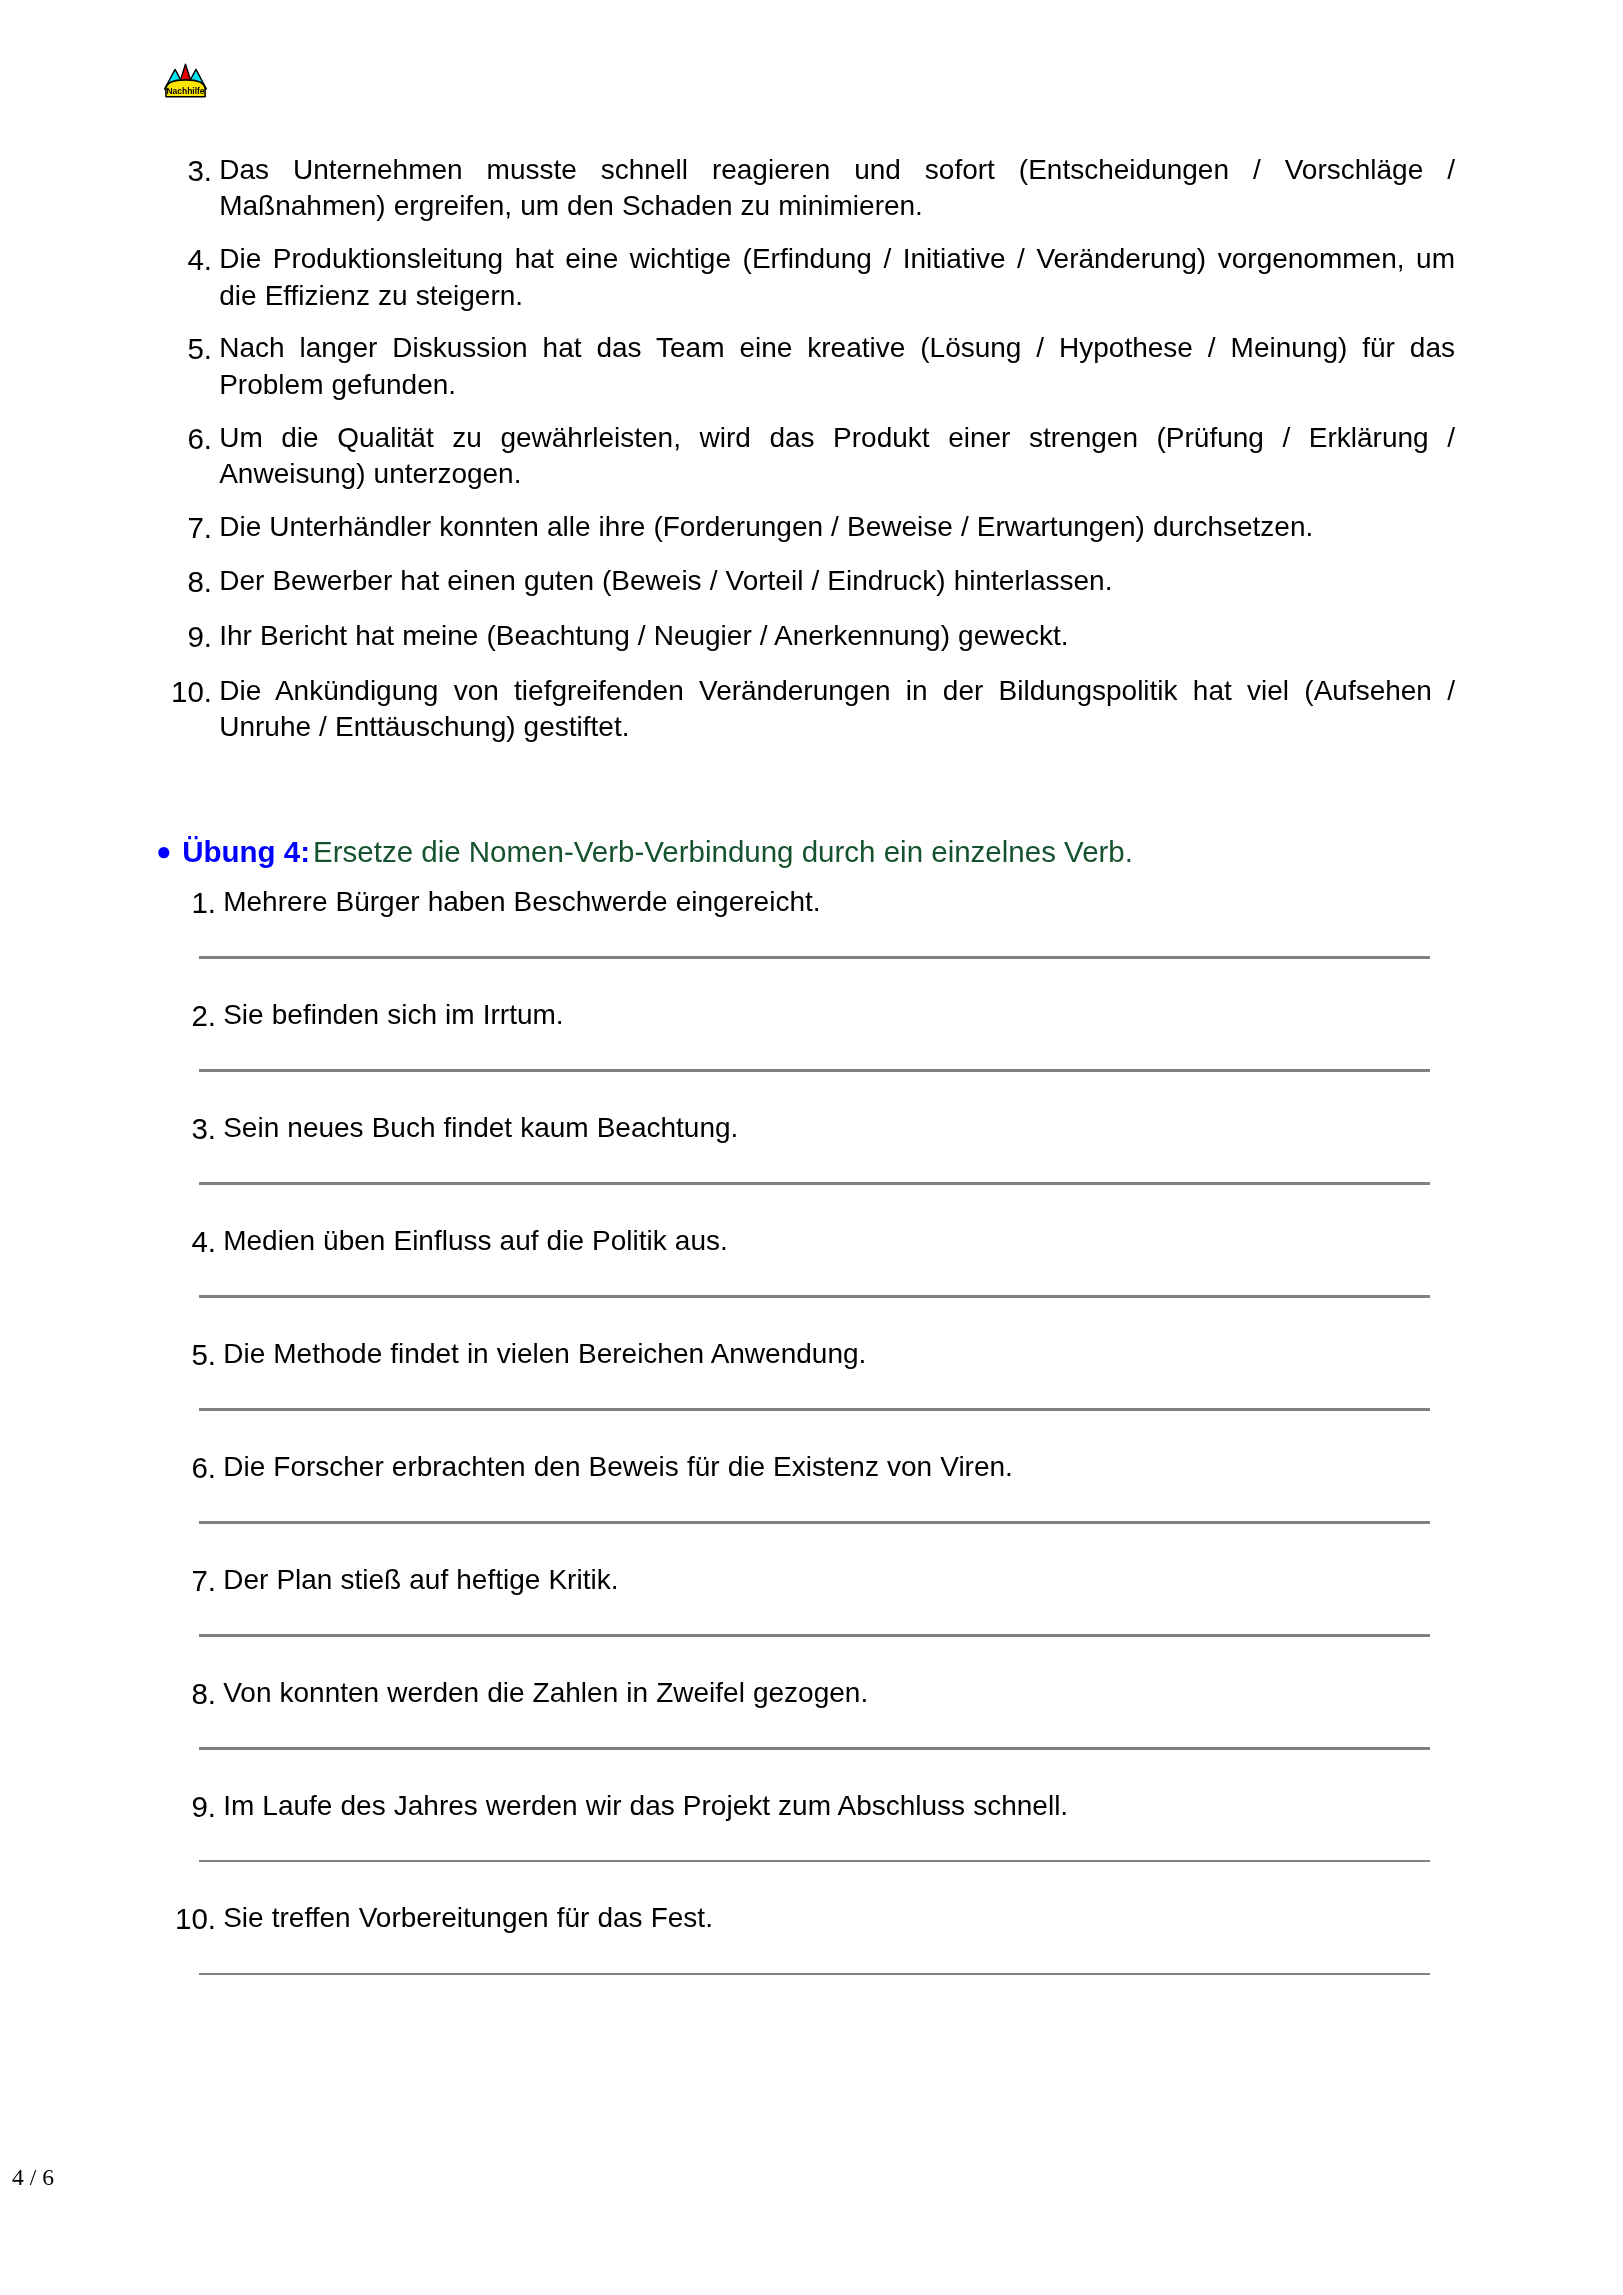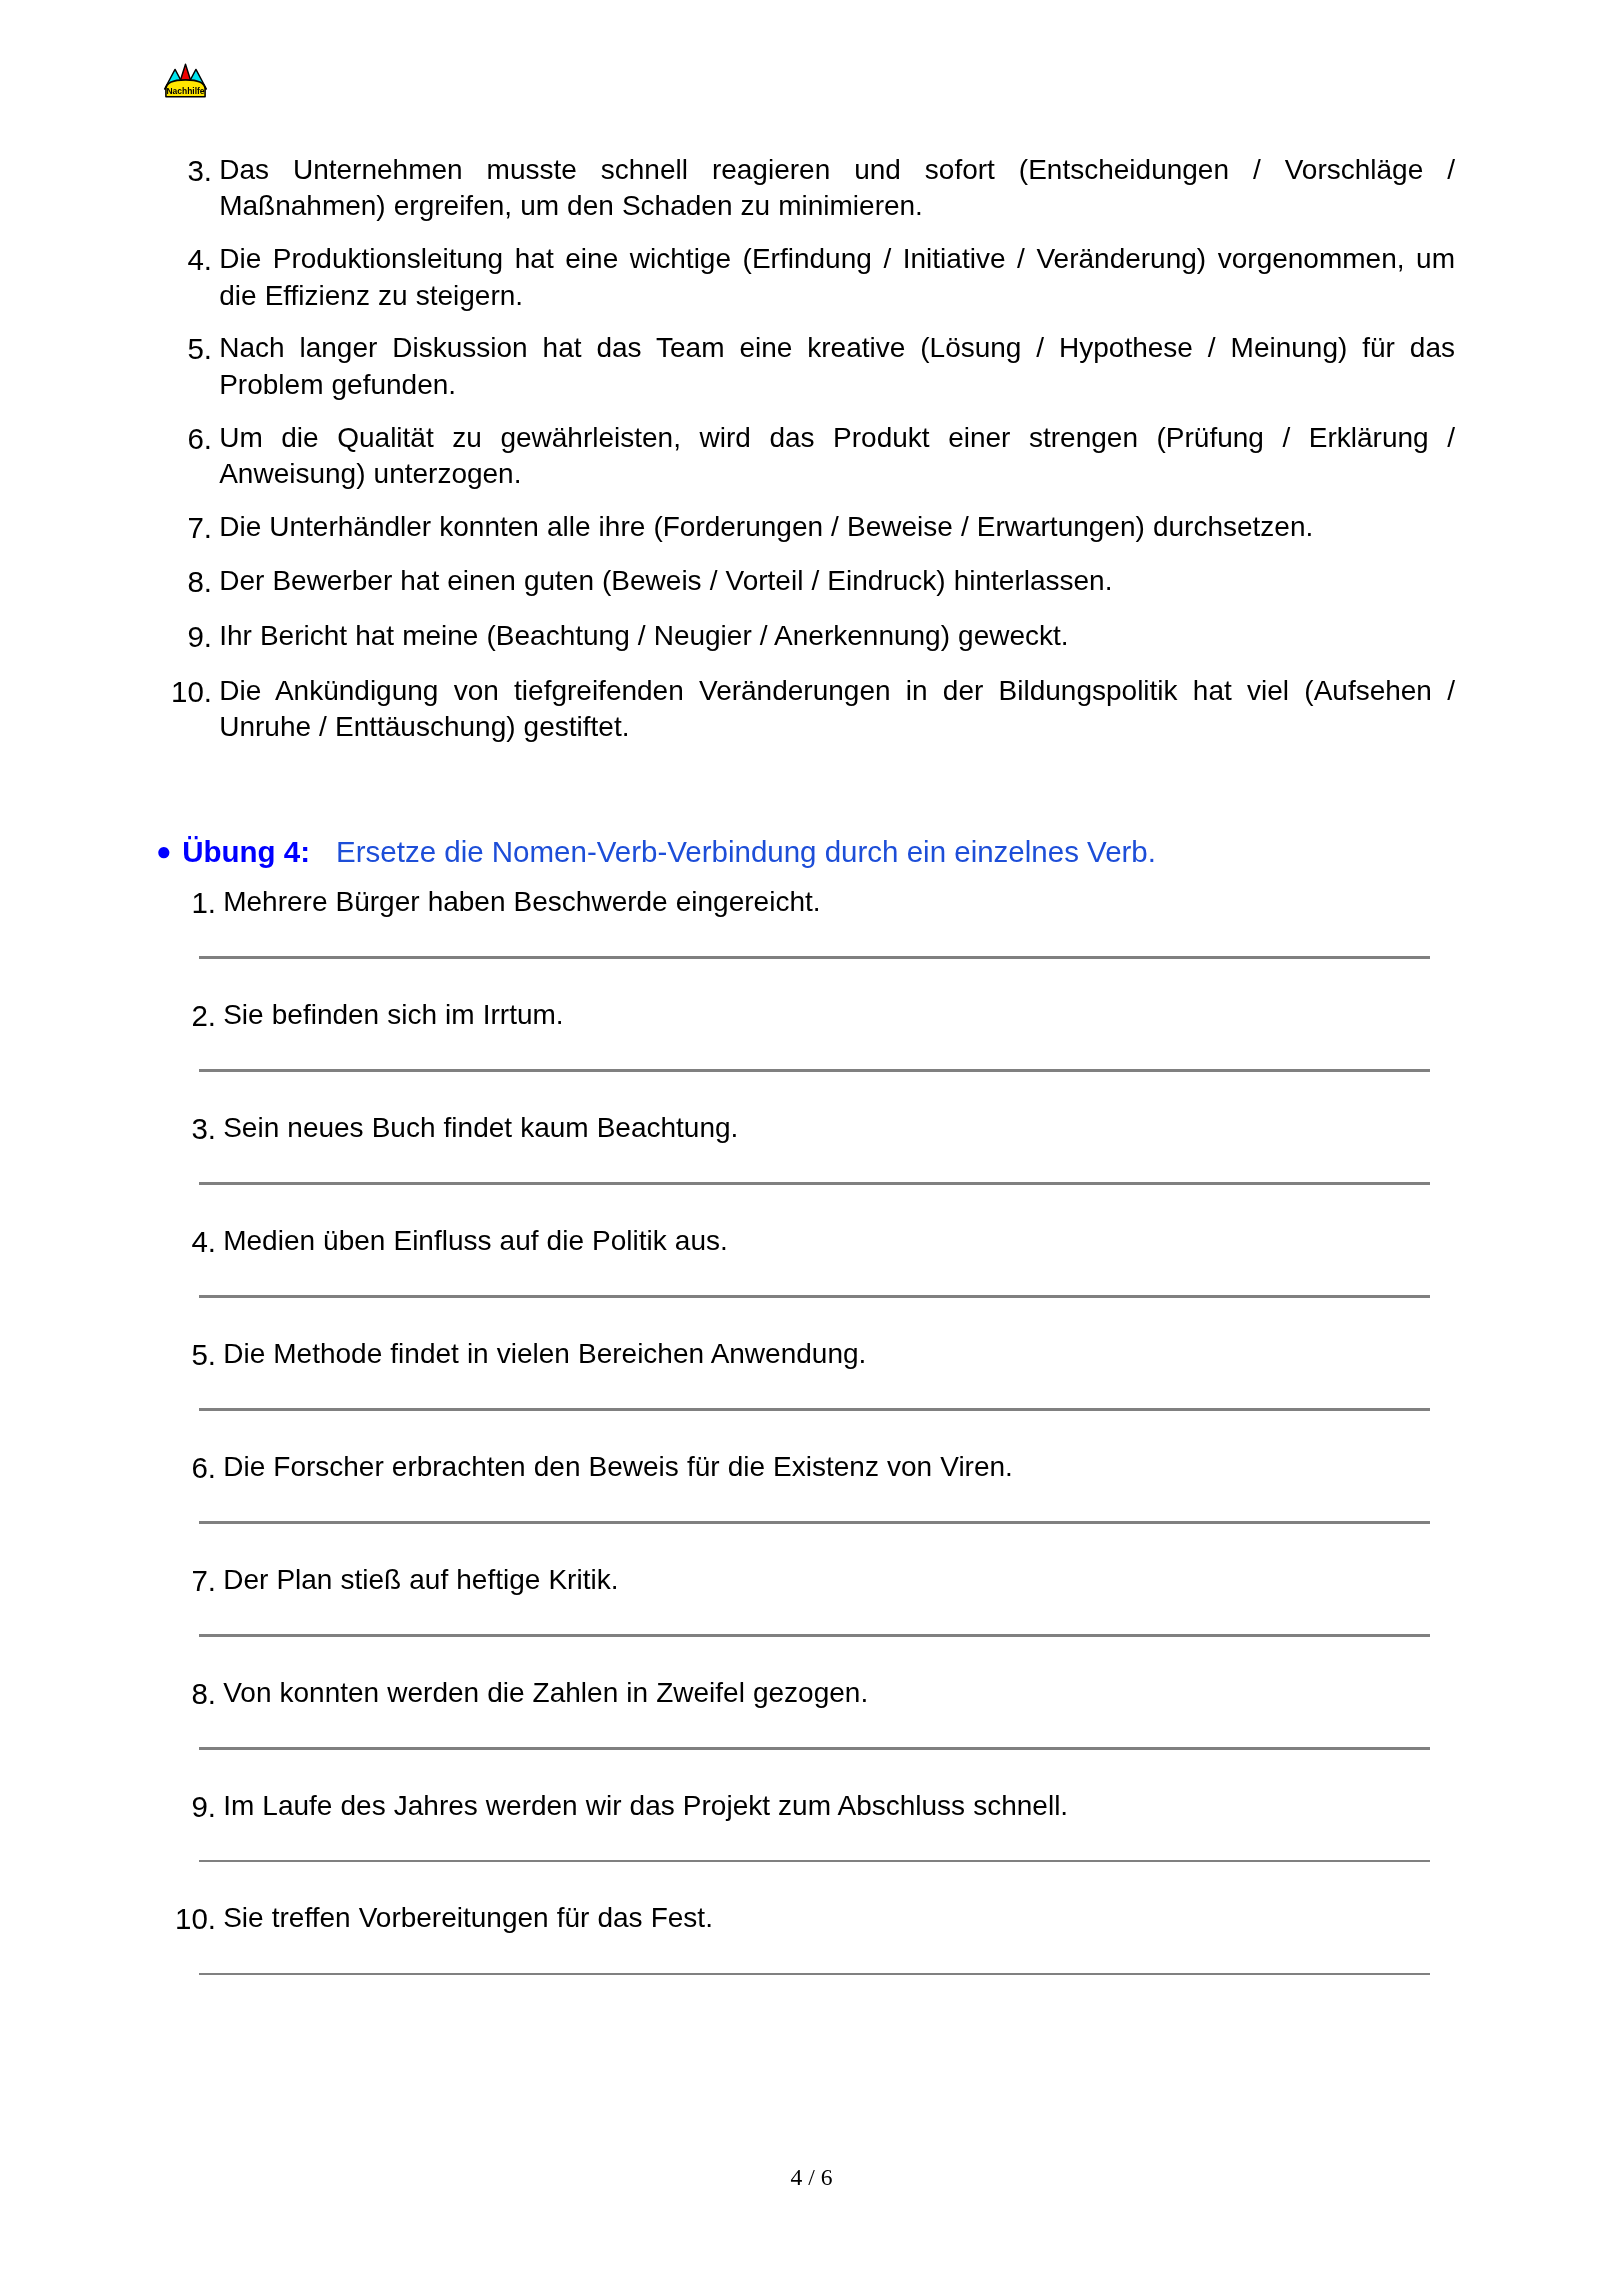--- a/index.html
+++ b/index.html
@@ -108,22 +108,22 @@
     margin-right: 10.5px;
     position: relative;
     top: -2px;
   }
   .ex-label {
     color: #0000ff;
     font-weight: bold;
     white-space: nowrap;
   }
   .ex-instruction {
-    color: #1d4ed8;
-    margin-left: 26px;
+    color: #14532d;
+    margin-left: 3px;
     white-space: nowrap;
   }
 
   
   #list-b { top: 884px; }
   #list-b .lnum { width: 64px; }
   #list-b .ltext { text-align: left; white-space: nowrap; }
 
   .answer-block { margin-bottom: 0; }
   .answer-rule {
@@ -134,24 +134,25 @@
     margin-top: 34px;
     margin-bottom: 38px;
   }
 
   
   .footer {
     position: absolute;
     left: 0;
     right: 0;
     top: 2164px;
-    text-align: center;
+    text-align: left;
     font-family: "Liberation Serif", serif;
     font-size: 23.6px;
     color: #000000;
+    padding-left: 12px;
   }
 </style>
 </head>
 <body>
 
 <div class="page">
 
   <div class="header">
     <div class="logo">
       <svg width="47" height="41" viewBox="0 0 72 62" xmlns="http://www.w3.org/2000/svg">

